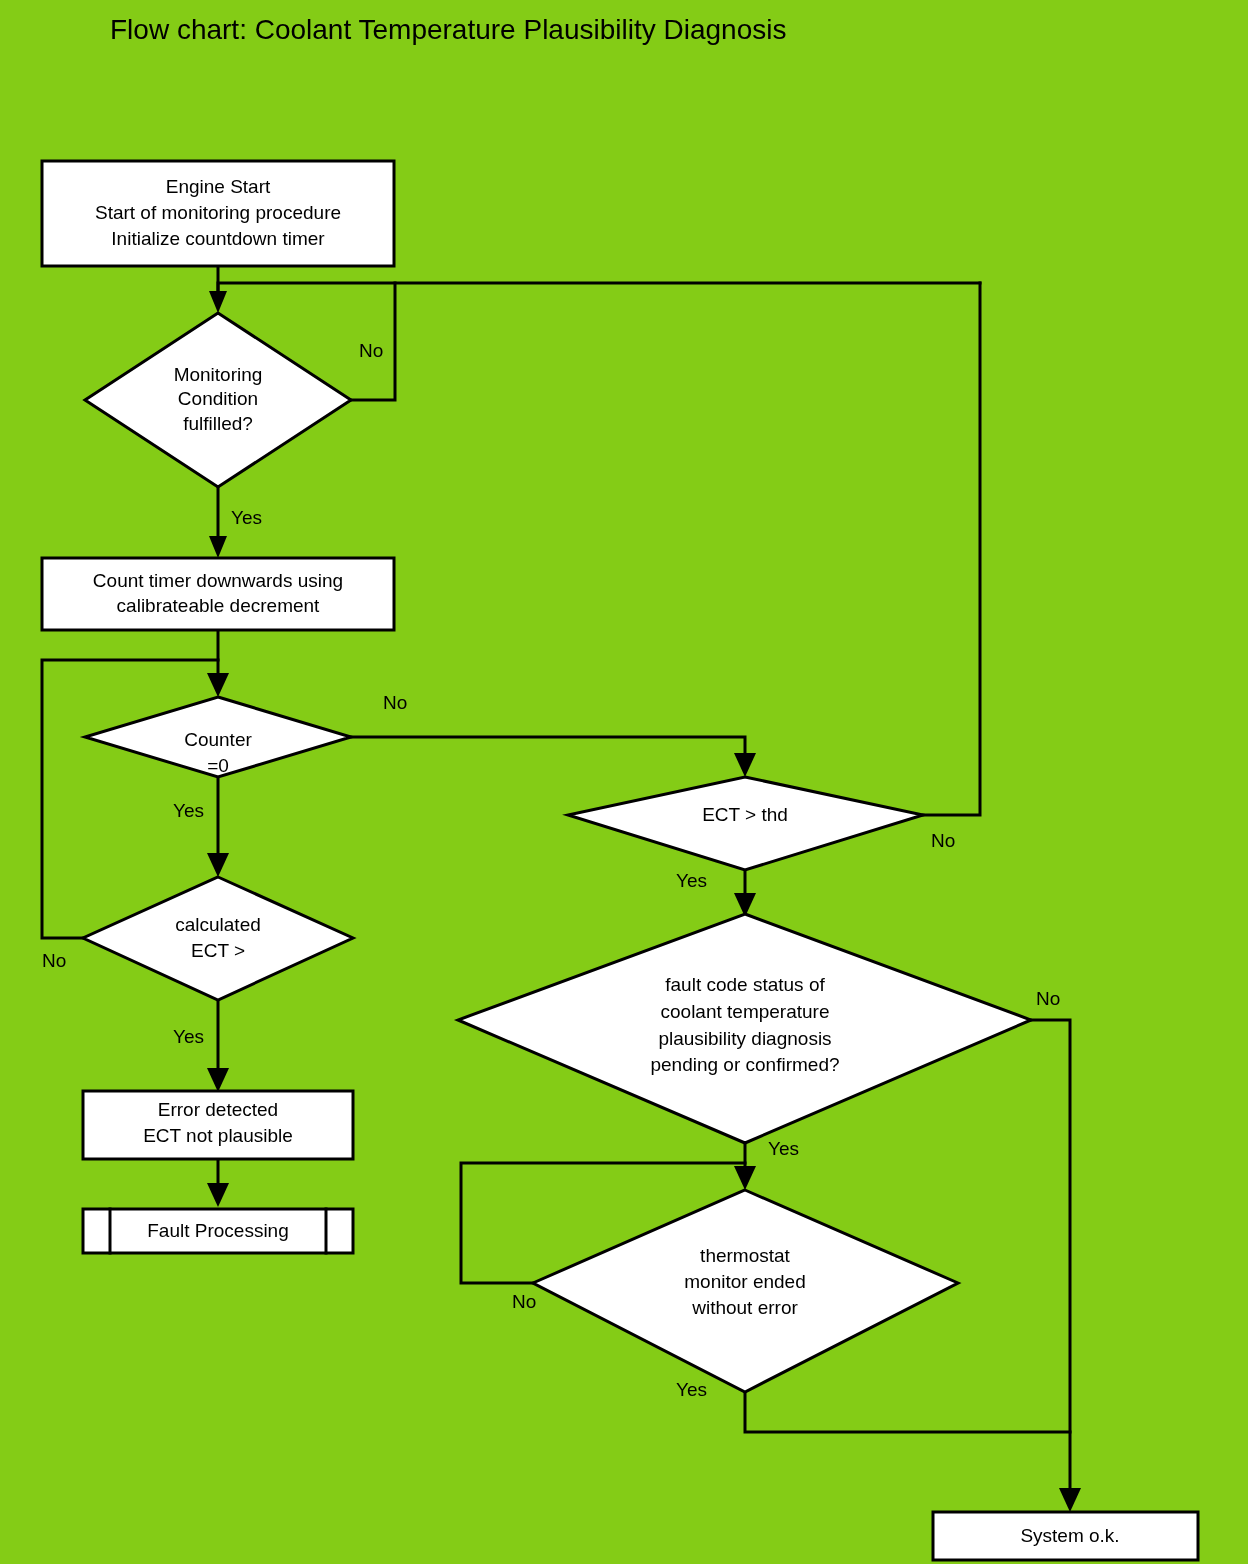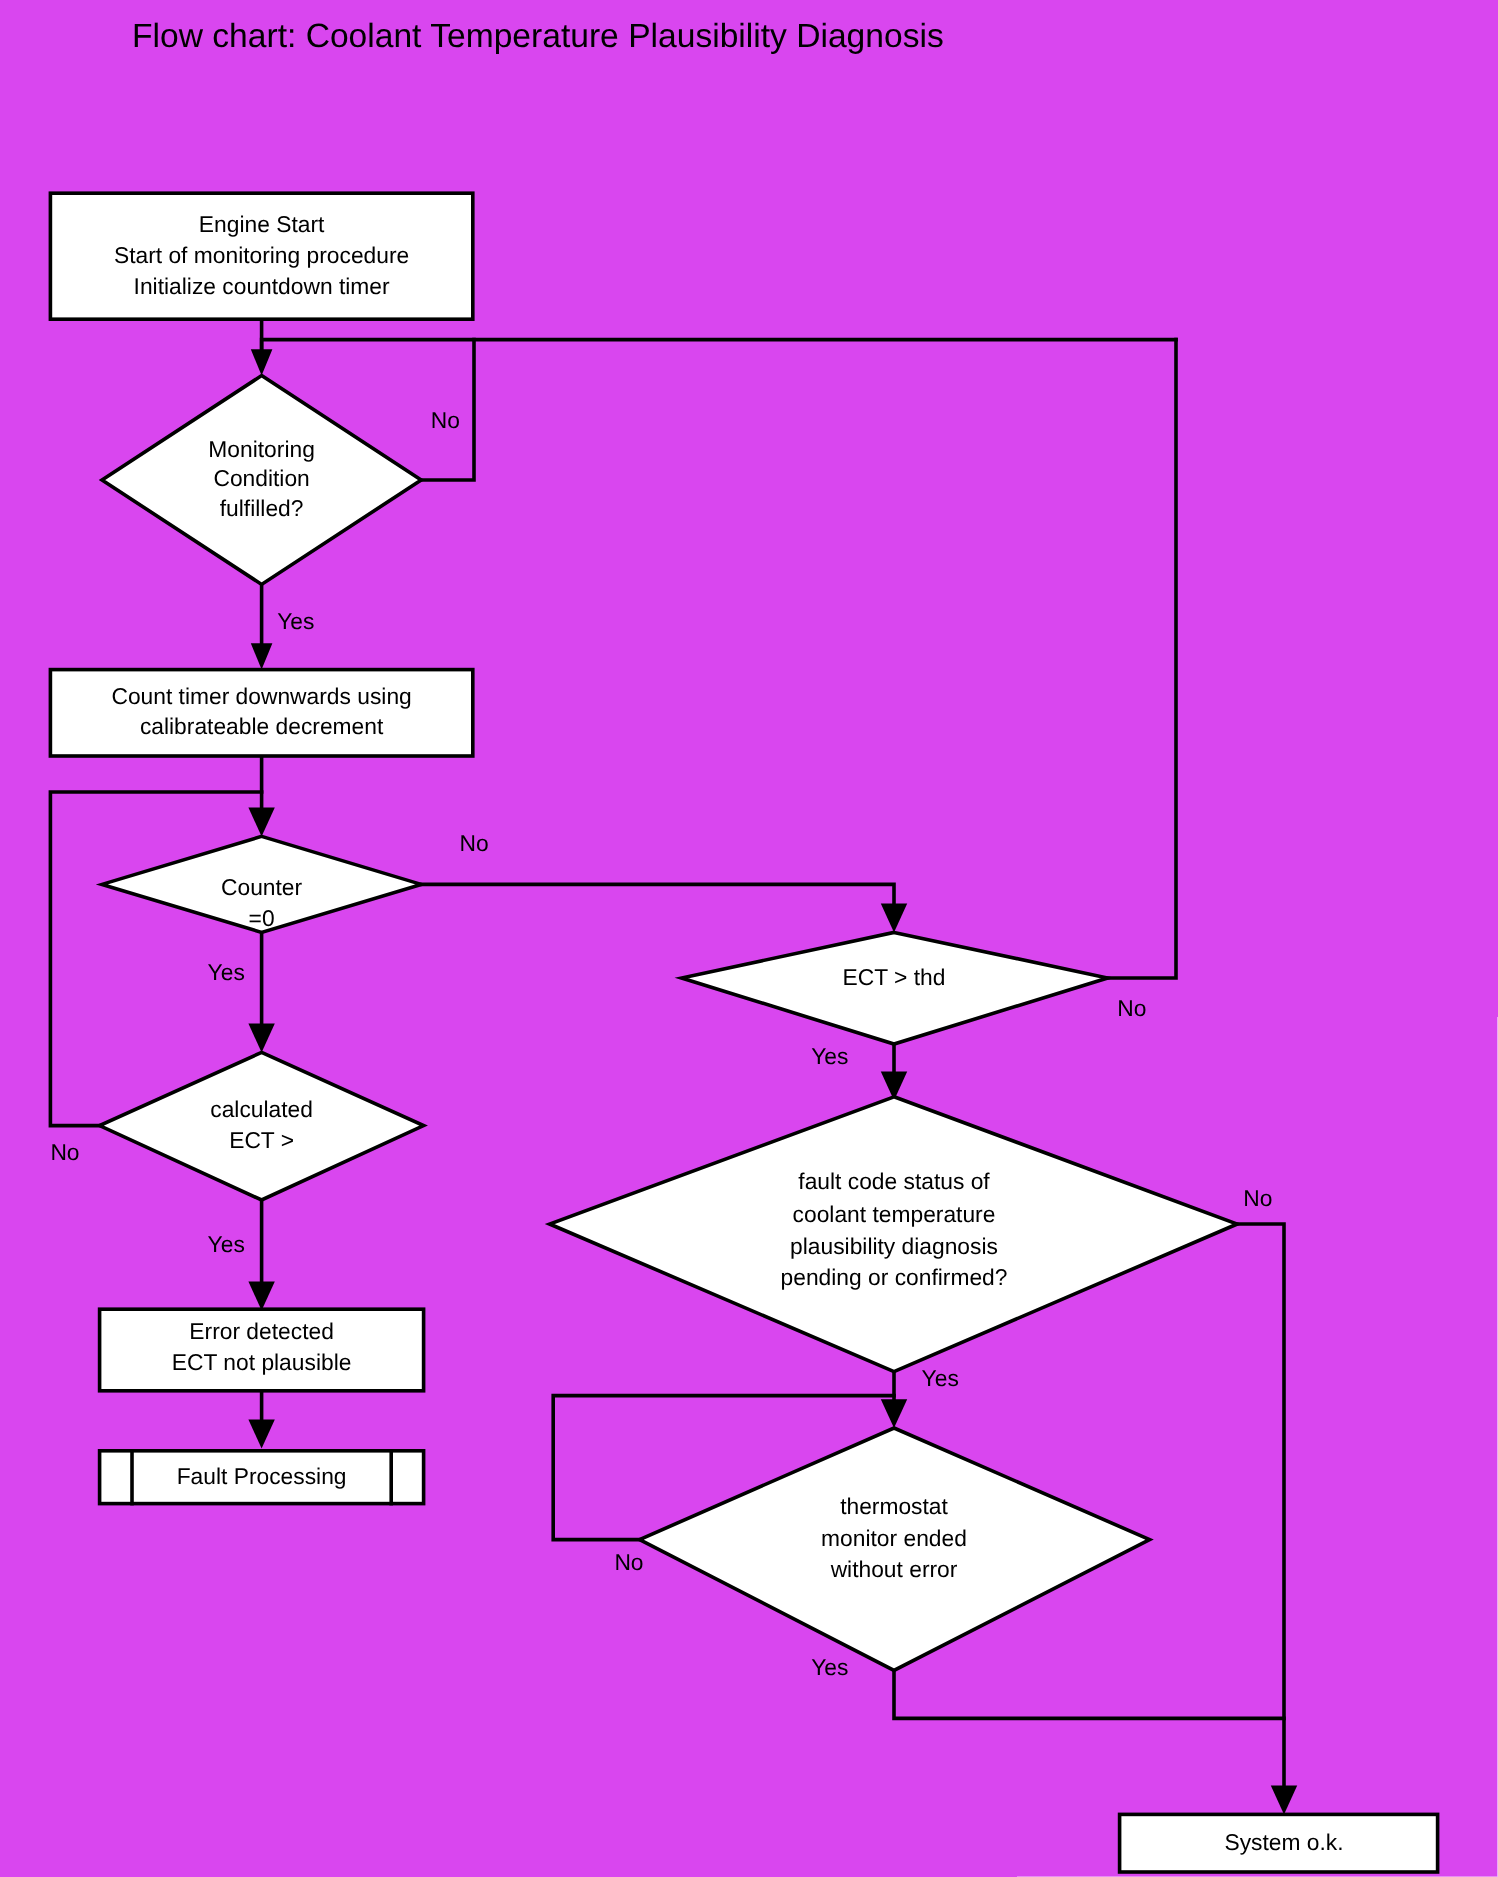--- a/index.html
+++ b/index.html
@@ -8,21 +8,21 @@
     background: #ffffff;
   }
   body {
     font-family: "Liberation Sans", sans-serif;
     color: #000000;
   }
   #page {
     position: relative;
     width: 1248px;
     height: 1564px;
-    background: #d946ef;
+    background: #84cc16;
     overflow: hidden;
   }
   #chart-title {
     position: absolute;
     left: 110px;
     top: 14px;
     font-size: 28px;
     font-family: "Liberation Sans", sans-serif;
     color: #000000;
     white-space: nowrap;

